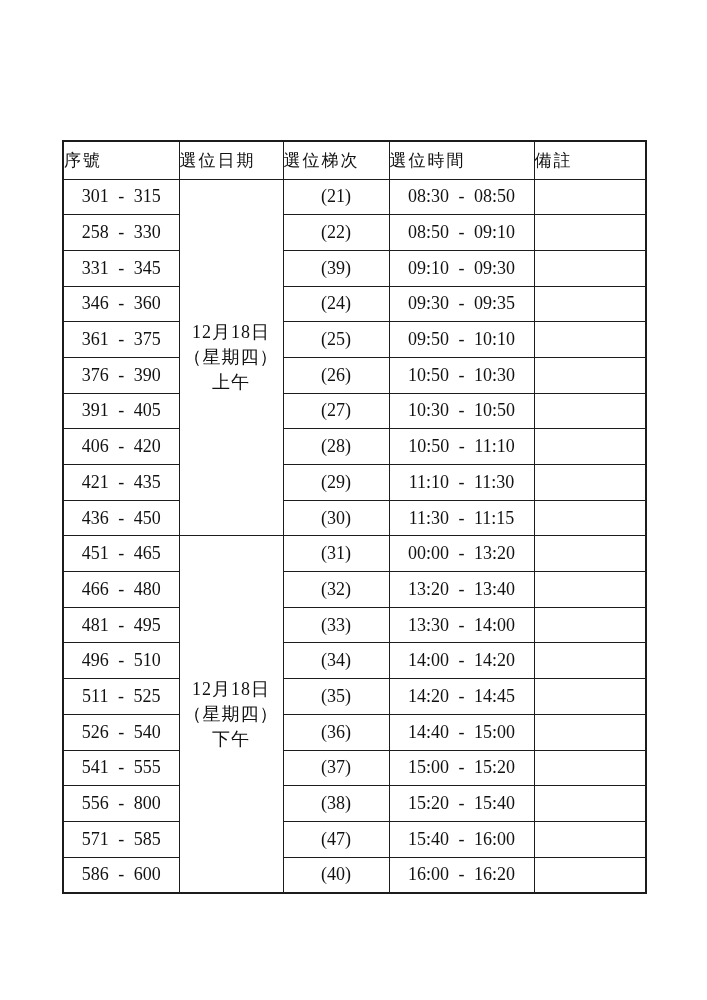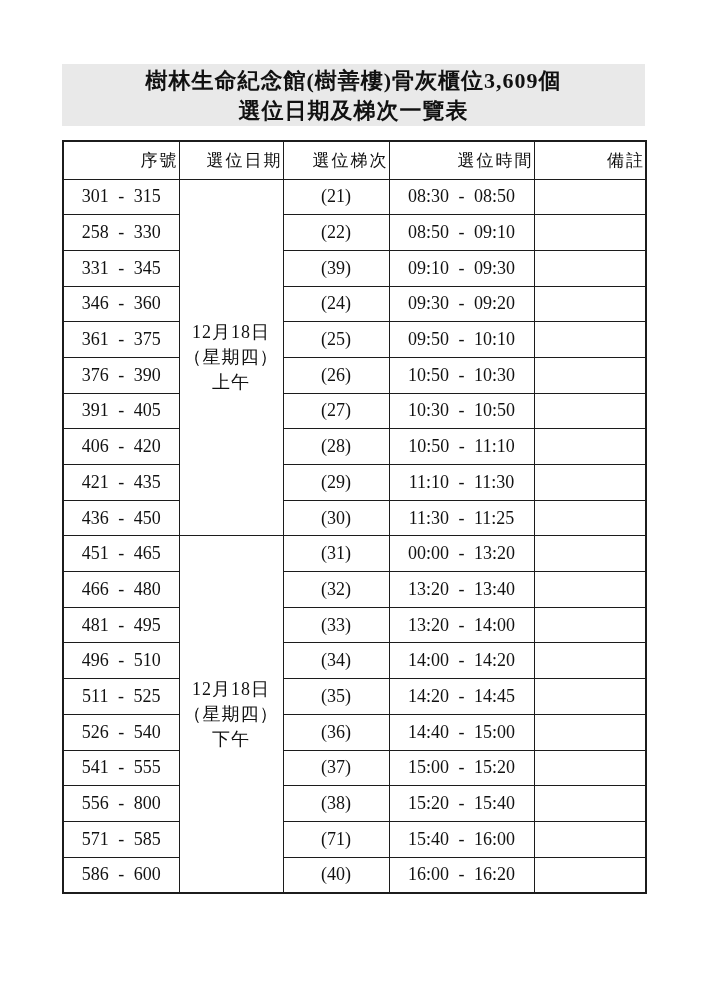--- a/index.html
+++ b/index.html
@@ -47,21 +47,21 @@
   }
   table.schedule, table.schedule th, table.schedule td {
     border: 1.6px solid #1c1c1c;
   }
   table.schedule { border-width: 2px; }
   table.schedule th {
     height: 38px;
     font-size: 17px;
     font-weight: normal;
     letter-spacing: 2px;
-    text-align: right;
+    text-align: left;
     vertical-align: middle;
     margin-left: 28px;
   }
   table.schedule td {
     height: 35.7px;
     font-size: 18px;
     text-align: center;
     vertical-align: middle;
     word-spacing: 5px;
   }
@@ -70,24 +70,20 @@
     line-height: 25px;
     letter-spacing: 1px;
     word-spacing: 0;
   }
 </style>
 </head>
 <body>
 
 <div class="page">
 
-  <div class="title-block">
-    <div class="title-line">樹林生命紀念館(樹善樓)骨灰櫃位3,609個</div>
-    <div class="title-line">選位日期及梯次一覽表</div>
-  </div>
 
   <table class="schedule">
     <colgroup>
       <col style="width:116px">
       <col style="width:104px">
       <col style="width:106px">
       <col style="width:145px">
       <col style="width:112px">
     </colgroup>
     <thead>
@@ -119,21 +115,21 @@
         </tr>
         <tr>
           <td>331 - 345</td>
           <td>(39)</td>
           <td>09:10 - 09:30</td>
           <td></td>
         </tr>
         <tr>
           <td>346 - 360</td>
           <td>(24)</td>
-          <td>09:30 - 09:20</td>
+          <td>09:30 - 09:35</td>
           <td></td>
         </tr>
         <tr>
           <td>361 - 375</td>
           <td>(25)</td>
           <td>09:50 - 10:10</td>
           <td></td>
         </tr>
         <tr>
           <td>376 - 390</td>
@@ -155,21 +151,21 @@
         </tr>
         <tr>
           <td>421 - 435</td>
           <td>(29)</td>
           <td>11:10 - 11:30</td>
           <td></td>
         </tr>
         <tr>
           <td>436 - 450</td>
           <td>(30)</td>
-          <td>11:30 - 11:25</td>
+          <td>11:30 - 11:15</td>
           <td></td>
         </tr>
         <tr>
           <td>451 - 465</td>
           <td class="date-cell" rowspan="10">
             <div>12月18日</div>
             <div>（星期四）</div>
             <div>下午</div>
           </td>
           <td>(31)</td>
@@ -178,21 +174,21 @@
         </tr>
         <tr>
           <td>466 - 480</td>
           <td>(32)</td>
           <td>13:20 - 13:40</td>
           <td></td>
         </tr>
         <tr>
           <td>481 - 495</td>
           <td>(33)</td>
-          <td>13:20 - 14:00</td>
+          <td>13:30 - 14:00</td>
           <td></td>
         </tr>
         <tr>
           <td>496 - 510</td>
           <td>(34)</td>
           <td>14:00 - 14:20</td>
           <td></td>
         </tr>
         <tr>
           <td>511 - 525</td>
@@ -213,21 +209,21 @@
           <td></td>
         </tr>
         <tr>
           <td>556 - 800</td>
           <td>(38)</td>
           <td>15:20 - 15:40</td>
           <td></td>
         </tr>
         <tr>
           <td>571 - 585</td>
-          <td>(71)</td>
+          <td>(47)</td>
           <td>15:40 - 16:00</td>
           <td></td>
         </tr>
         <tr>
           <td>586 - 600</td>
           <td>(40)</td>
           <td>16:00 - 16:20</td>
           <td></td>
         </tr>
       </tbody>

